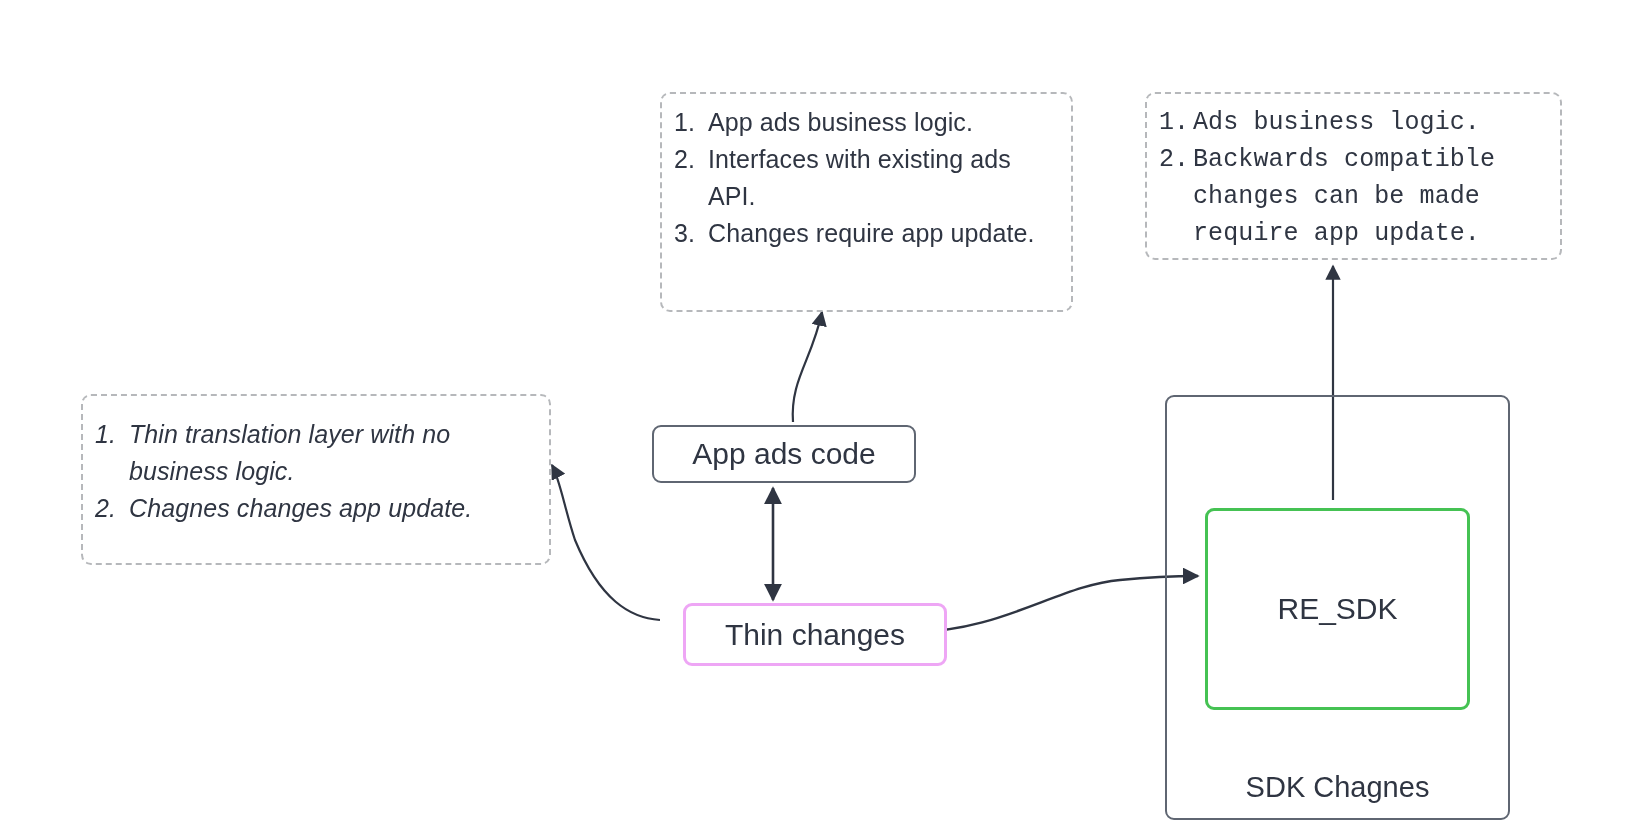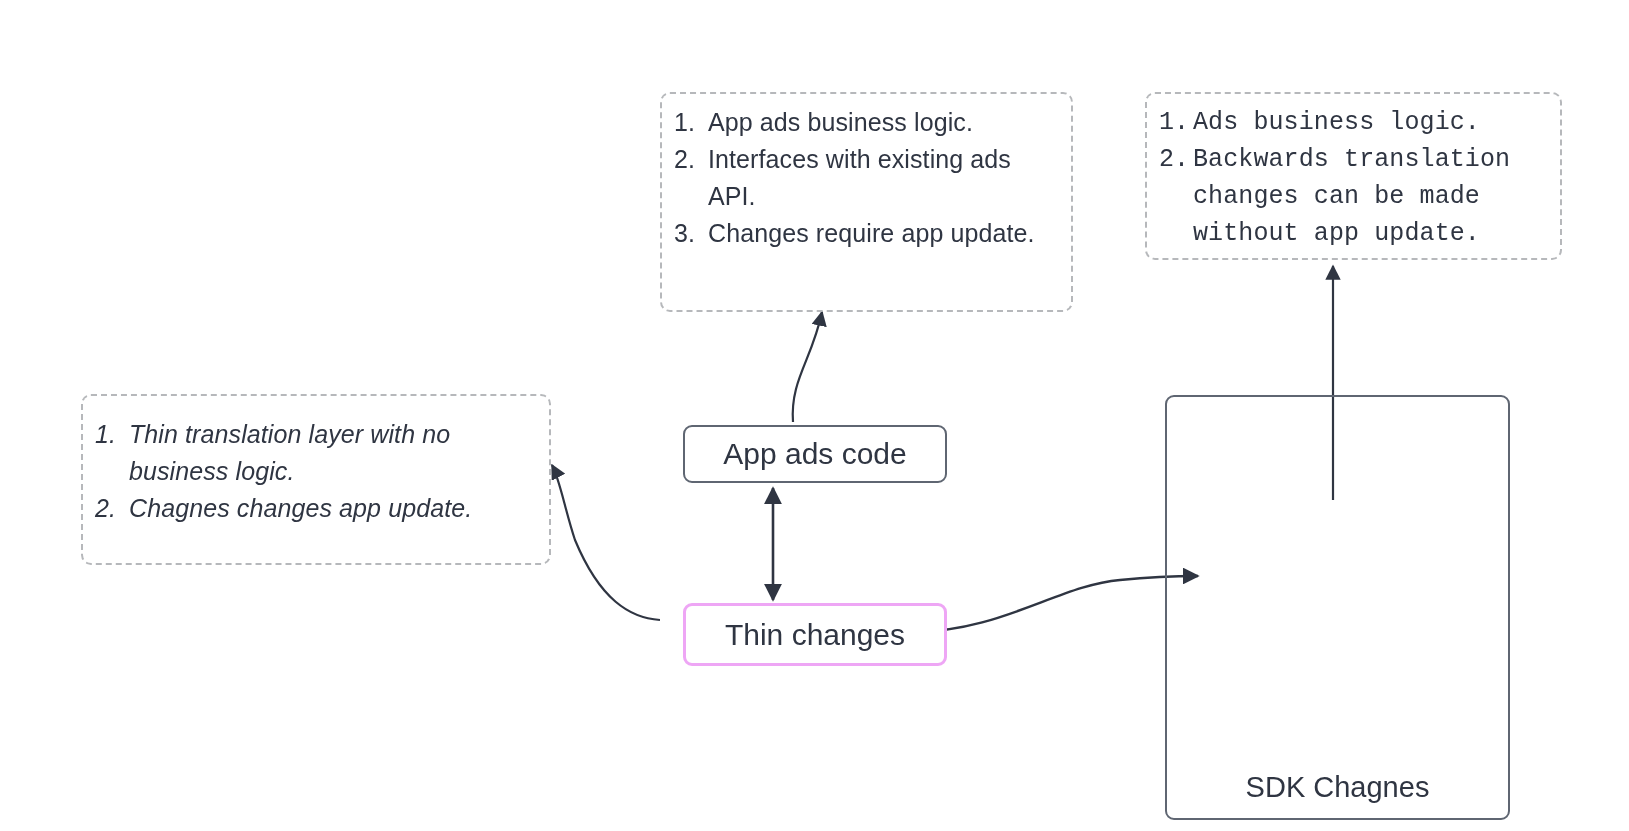--- a/index.html
+++ b/index.html
@@ -129,38 +129,41 @@
     <ol>
       <li>App ads business logic.</li>
       <li>Interfaces with existing ads API.</li>
       <li>Changes require app update.</li>
     </ol>
   </div>
 
   <div class="note" style="left:1145px; top:52px; width:417px; height:168px;font-family:Liberation Mono, monospace;">
     <ol>
       <li>Ads business logic.</li>
-      <li>Backwards translation changes can be made without app update.</li>
+      <li>Backwards compatible changes can be made require app update.</li>
     </ol>
   </div>
 
   <div class="note" style="left:81px; top:354px; width:470px; height:171px; padding-top:20px;font-style:italic;">
     <ol>
       <li>Thin translation layer with no business logic.</li>
       <li>Chagnes changes app update.</li>
     </ol>
   </div>
 
 
-  <div class="node gray" style="left:683px; top:385px; width:264px; height:58px;">
+  <div class="node gray" style="left:652px; top:385px; width:264px; height:58px;">
     <span>App ads code</span>
   </div>
 
   <div class="node violet" style="left:683px; top:563px; width:264px; height:63px;">
     <span>Thin changes</span>
   </div>
 
   <div class="container" style="left:1165px; top:355px; width:345px; height:425px;">
     <div class="container-label">SDK Chagnes</div>
   </div>
 
+  <div class="node green" style="left:1205px; top:468px; width:265px; height:202px;">
+    <span>RE_SDK</span>
+  </div>
 
 </div>
 
 </body></html>

